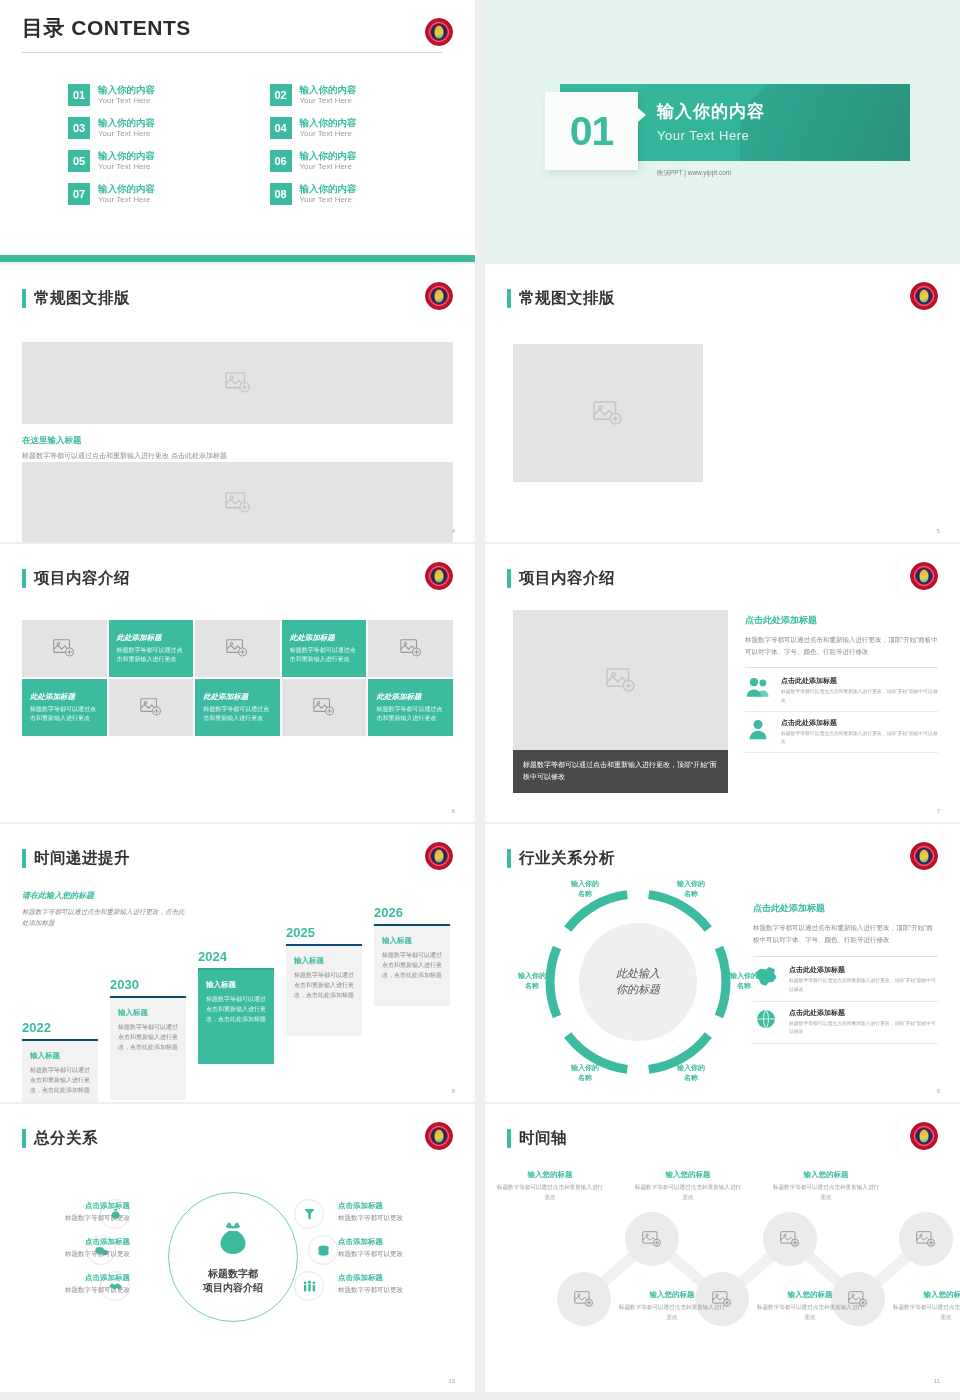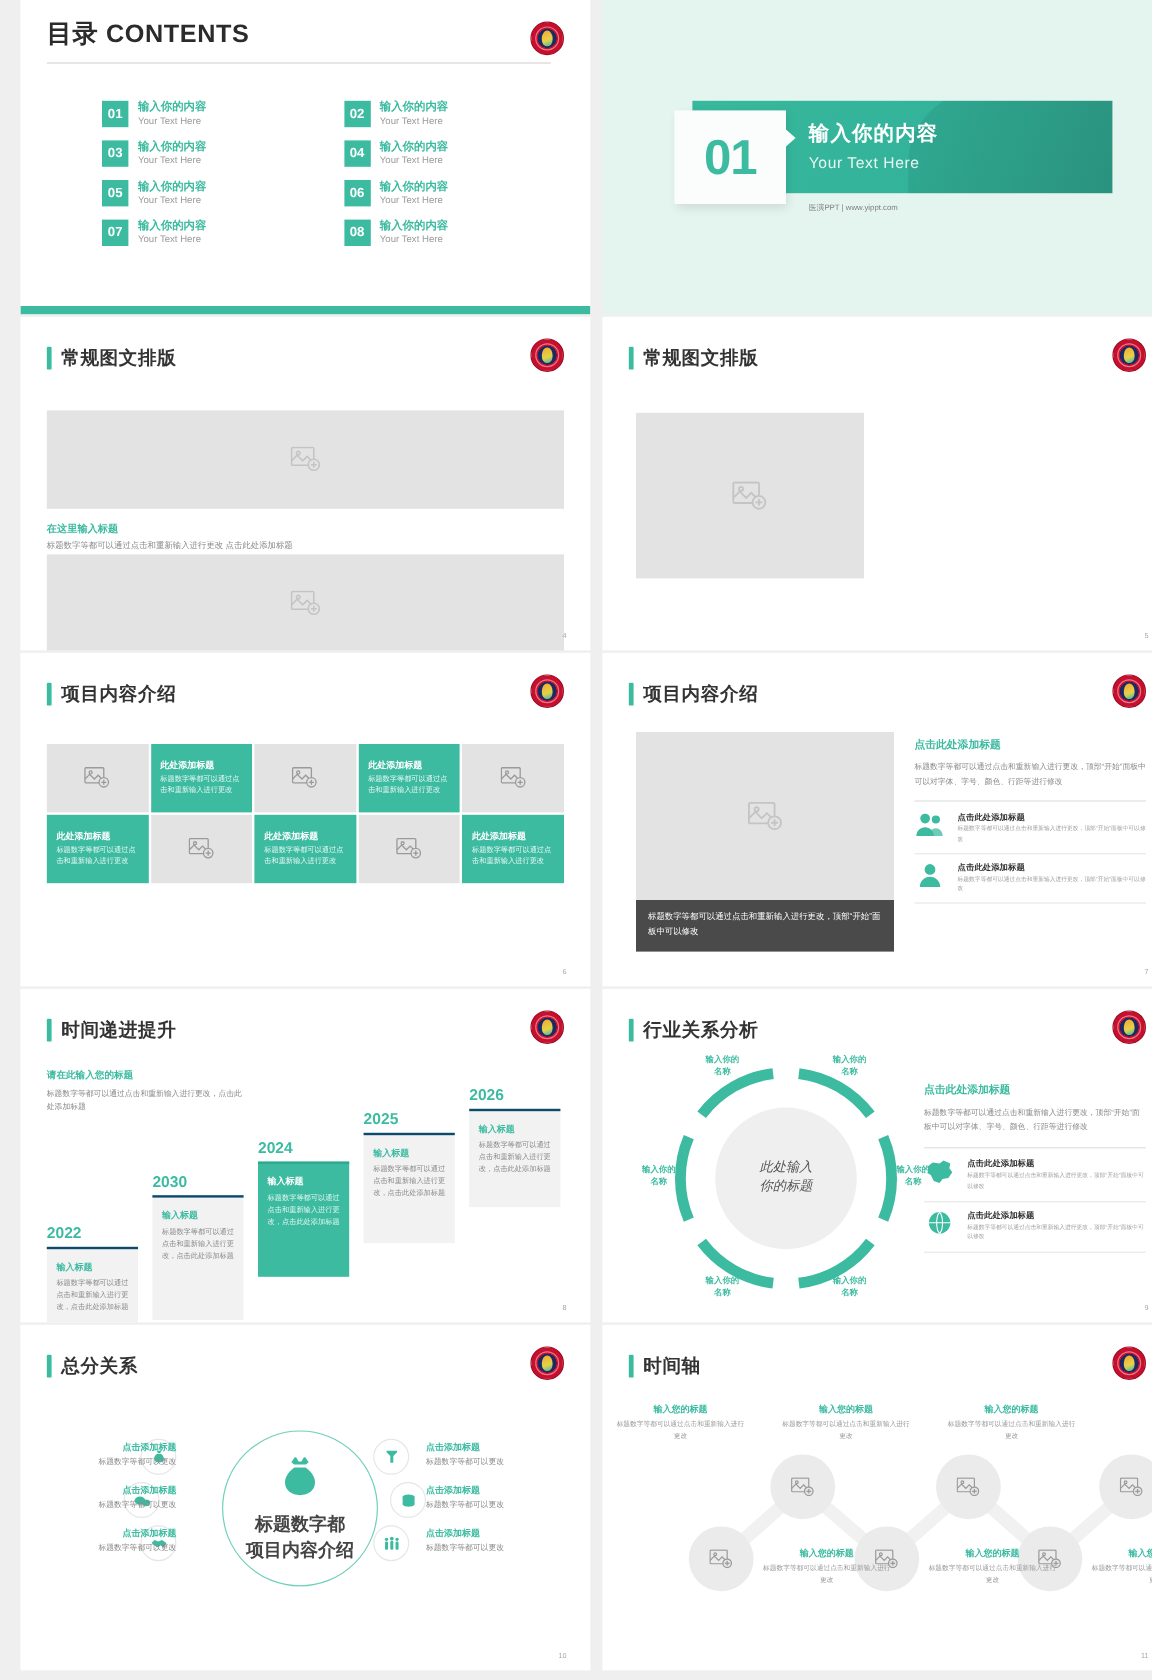--- a/index.html
+++ b/index.html
@@ -8,21 +8,21 @@
     background:#efeff0;
     font-family:"Liberation Sans", sans-serif;
     overflow:hidden;
   }
   .grid {
     display:grid;
     grid-template-columns: 475px 475px;
     grid-template-rows: 262px 278px 278px 278px 288px;
     column-gap:10px;
     row-gap:2px;
-    padding:0 0 0 17px;
+    padding:0 0 0 0;
   }
   .slide {
     background:#ffffff;
     position:relative;
     overflow:hidden;
   }
   
   .hdr {
     position:absolute; left:22px; top:24px;
     display:flex; align-items:center; gap:8px;
@@ -133,36 +133,36 @@
   
   .s6 .grid6{
     position:absolute; left:22px; right:22px; top:76px;
     display:grid; grid-template-columns:repeat(5,1fr); grid-template-rows:57px 57px;
     gap:2px;
   }
   .cell{ display:flex;align-items:center;justify-content:center; }
   .cell.gray{ background:#e3e3e3; }
   .cell.teal{ background:#3cbba1; color:#fff;
     flex-direction:column; align-items:flex-start; justify-content:center; padding:7px 8px; }
-  .cell.teal .ct{ font-size:7.5px;font-weight:bold;margin-bottom:3px; }
+  .cell.teal .ct{ font-size:7.5px;font-weight:bold;margin-bottom:3px;font-style:italic; }
   .cell.teal .cb{ font-size:6px;line-height:1.5;color:#e6f7f2; }
   
   .s7 .imgwrap{ position:absolute; left:28px; top:66px; width:215px; }
   .s7 .ph{ height:140px; }
   .s7 .dark{ background:#4a4a4a; color:#fff; font-size:7px; line-height:1.75; padding:9px 10px; }
   .s7 .right{ position:absolute; left:260px; right:22px; top:70px; }
   .s7 h4{ font-size:9px;color:#3cbba1;margin-bottom:7px; }
   .s7 p.lead{ font-size:6.5px;color:#8a8a8a;line-height:1.8; }
   .s7 .divider{ height:1px;background:#e0e0e0;margin:10px 0 8px; }
   .s7 .feat{ display:flex;gap:10px;align-items:flex-start;margin-bottom:6px; }
   .s7 .feat .ic{ width:26px;height:22px;flex:0 0 auto;color:#3cbba1; }
   .s7 .feat .ft{ font-size:7px;font-weight:bold;color:#333;margin-bottom:2px; }
   .s7 .feat .fb{ font-size:4.8px;color:#a0a0a0;line-height:1.7; }
   
-  .s8 .intro{ position:absolute; left:22px; top:66px; width:165px; }
+  .s8 .intro{ position:absolute; left:22px; top:66px; width:165px;font-style:italic; }
   .s8 .intro h4{ font-size:8px;color:#3cbba1;margin-bottom:5px; }
   .s8 .intro p{ font-size:6.5px;color:#8a8a8a;line-height:1.75; }
   .s8 .steps{ position:absolute; left:22px; right:20px; bottom:22px; height:175px; }
   .step{ position:absolute; width:76px; }
   .step .yr{ font-size:13px;font-weight:bold;color:#3cbba1;margin-bottom:4px; }
   .step .card{ padding:10px 8px; border-top:2px solid #0c4a6e; }
   .step .card.gray{ background:#f2f2f2; }
   .step .card.teal{ background:#3cbba1; border-top-color:#2ea88e; }
   .step .card .st{ font-size:7.5px;font-weight:bold;color:#3cbba1;margin-bottom:5px; }
   .step .card.teal .st{ color:#fff; }
@@ -185,21 +185,21 @@
   .s9 .feat .ic{ width:26px;height:22px;flex:0 0 auto;color:#3cbba1; }
   .s9 .feat .ft{ font-size:7px;font-weight:bold;color:#333;margin-bottom:2px; }
   .s9 .feat .fb{ font-size:4.8px;color:#a0a0a0;line-height:1.7; }
   
   .s10 .hub{
     position:absolute; left:168px; top:88px; width:130px; height:130px;
     border-radius:50%; border:1px solid #6fd0ba;
     display:flex;flex-direction:column;align-items:center;justify-content:center;gap:4px;
   }
   .s10 .hub .big{ color:#3cbba1; }
-  .s10 .hub .cap{ font-size:15px;font-weight:bold;color:#444;text-align:center;line-height:1.45; }
+  .s10 .hub .cap{ font-size:10px;font-weight:bold;color:#444;text-align:center;line-height:1.45; }
   .s10 .bub{
     position:absolute;width:30px;height:30px;border-radius:50%;
     background:#fff;border:1px solid #e6e6e6;
     display:flex;align-items:center;justify-content:center;color:#3cbba1;
   }
   .s10 .txt{ position:absolute; width:118px; }
   .s10 .txt .t{ font-size:7.5px;font-weight:bold;color:#3cbba1;margin-bottom:3px; }
   .s10 .txt .b{ font-size:6.5px;color:#8a8a8a; }
   .s10 .txt.l{ text-align:right; }
   .s10 .txt.r{ text-align:left; }

